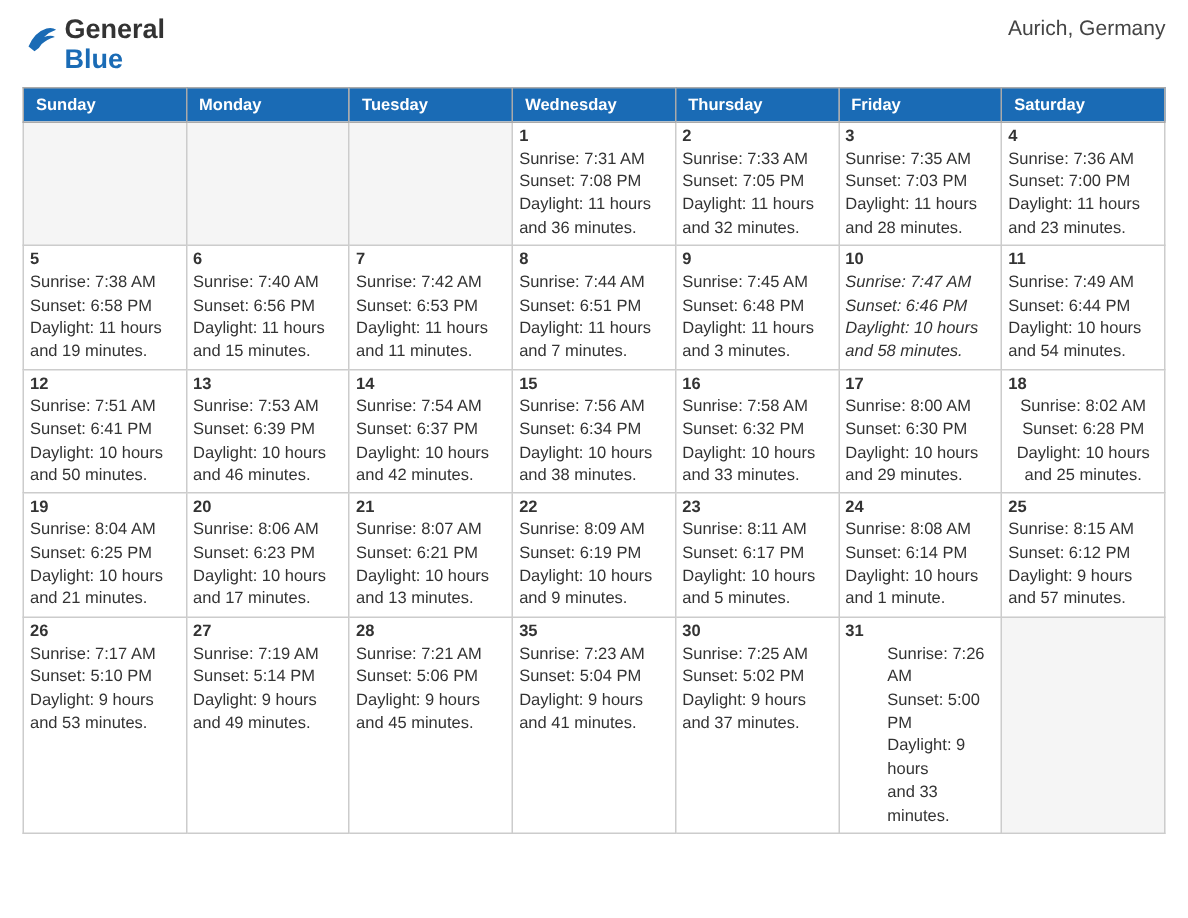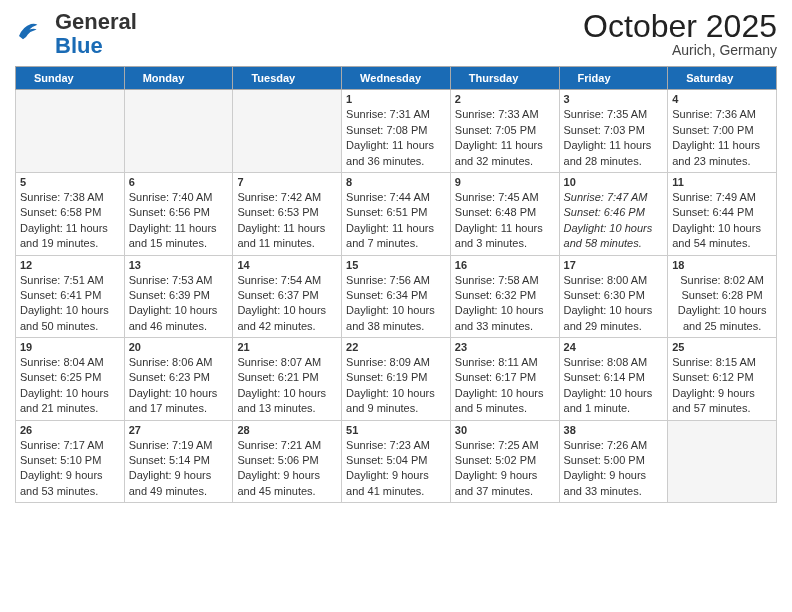--- a/index.html
+++ b/index.html
@@ -21,24 +21,23 @@
       justify-content: space-between;
       align-items: flex-start;
       margin-bottom: 8px;
     }
     .logo {
       display: flex;
       align-items: center;
       gap: 4px;
     }
     .logo-text {
-      font-size: 22px;
+      font-size: 18px;
       font-weight: bold;
       line-height: 1.1;
-      margin-left: 12px;
     }
     .logo-general { color: #333; }
     .logo-blue { color: #1a6bb5; }
     .logo-bird {
       width: 24px;
       height: 24px;
     }
     .title-block {
       text-align: right;
     }
@@ -55,21 +54,21 @@
     .calendar {
       width: 100%;
       border-collapse: collapse;
       table-layout: fixed;
     }
     .calendar th {
       background: #1a6bb5;
       color: #fff;
       font-size: 11px;
       font-weight: bold;
-      padding: 5px 18px;
+      padding: 5px 8px;
       text-align: left;
       border: 1px solid #aaa;
     }
     .calendar td {
       border: 1px solid #ccc;
       vertical-align: top;
       padding: 3px 4px;
       font-size: 9.5px;
       color: #333;
       height: 76px;
@@ -100,21 +99,20 @@
         <svg class="logo-bird" viewBox="0 0 30 30" xmlns="http://www.w3.org/2000/svg">
           <path d="M5,20 Q10,8 20,5 Q25,4 28,6 Q22,8 18,12 Q24,10 27,12 Q20,14 16,18 Q14,22 10,24 Z" fill="#1a6bb5"></path>
         </svg>
       </div>
       <div class="logo-text">
         <span class="logo-general">General</span><br>
         <span class="logo-blue">Blue</span>
       </div>
     </div>
     <div class="title-block">
-      <div class="month-title">October 2025</div>
       <div class="location">Aurich, Germany</div>
     </div>
   </div>
 
   <table class="calendar">
     <thead>
       <tr>
       <th>Sunday</th>
           <th>Monday</th>
           <th>Tuesday</th>
@@ -327,36 +325,36 @@
 and 49 minutes.</div>
           </td>
           <td>
             <span class="day-num">28</span>
             <div class="day-info" style="white-space: pre-line;">Sunrise: 7:21 AM
 Sunset: 5:06 PM
 Daylight: 9 hours
 and 45 minutes.</div>
           </td>
           <td>
-            <span class="day-num">51</span>
+            <span class="day-num">35</span>
             <div class="day-info" style="white-space: pre-line;">Sunrise: 7:23 AM
 Sunset: 5:04 PM
 Daylight: 9 hours
 and 41 minutes.</div>
           </td>
           <td>
             <span class="day-num">30</span>
             <div class="day-info" style="white-space: pre-line;">Sunrise: 7:25 AM
 Sunset: 5:02 PM
 Daylight: 9 hours
 and 37 minutes.</div>
           </td>
           <td>
-            <span class="day-num">38</span>
-            <div class="day-info" style="white-space: pre-line;">Sunrise: 7:26 AM
+            <span class="day-num">31</span>
+            <div class="day-info" style="white-space: pre-line; margin-left: 28px;">Sunrise: 7:26 AM
 Sunset: 5:00 PM
 Daylight: 9 hours
 and 33 minutes.</div>
           </td>
           <td class="empty"></td>
         </tr>
       </tbody>
   </table>
 </div>
 

